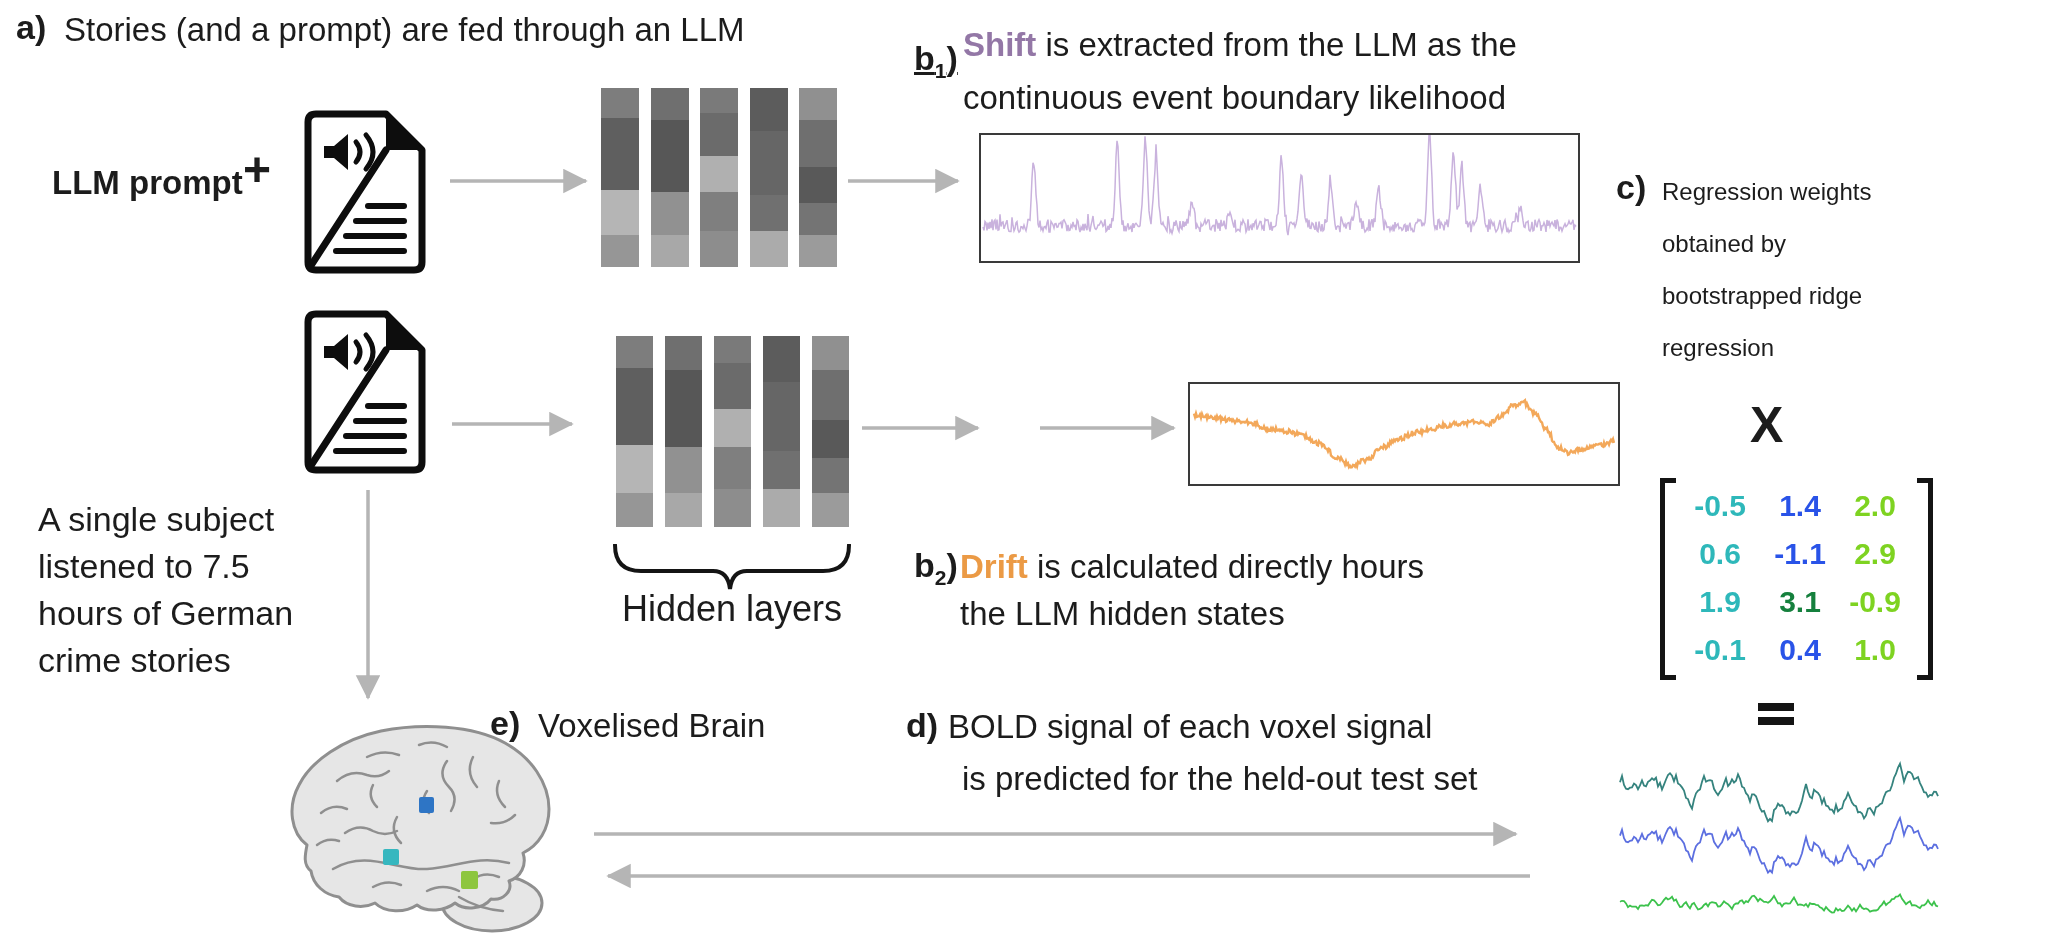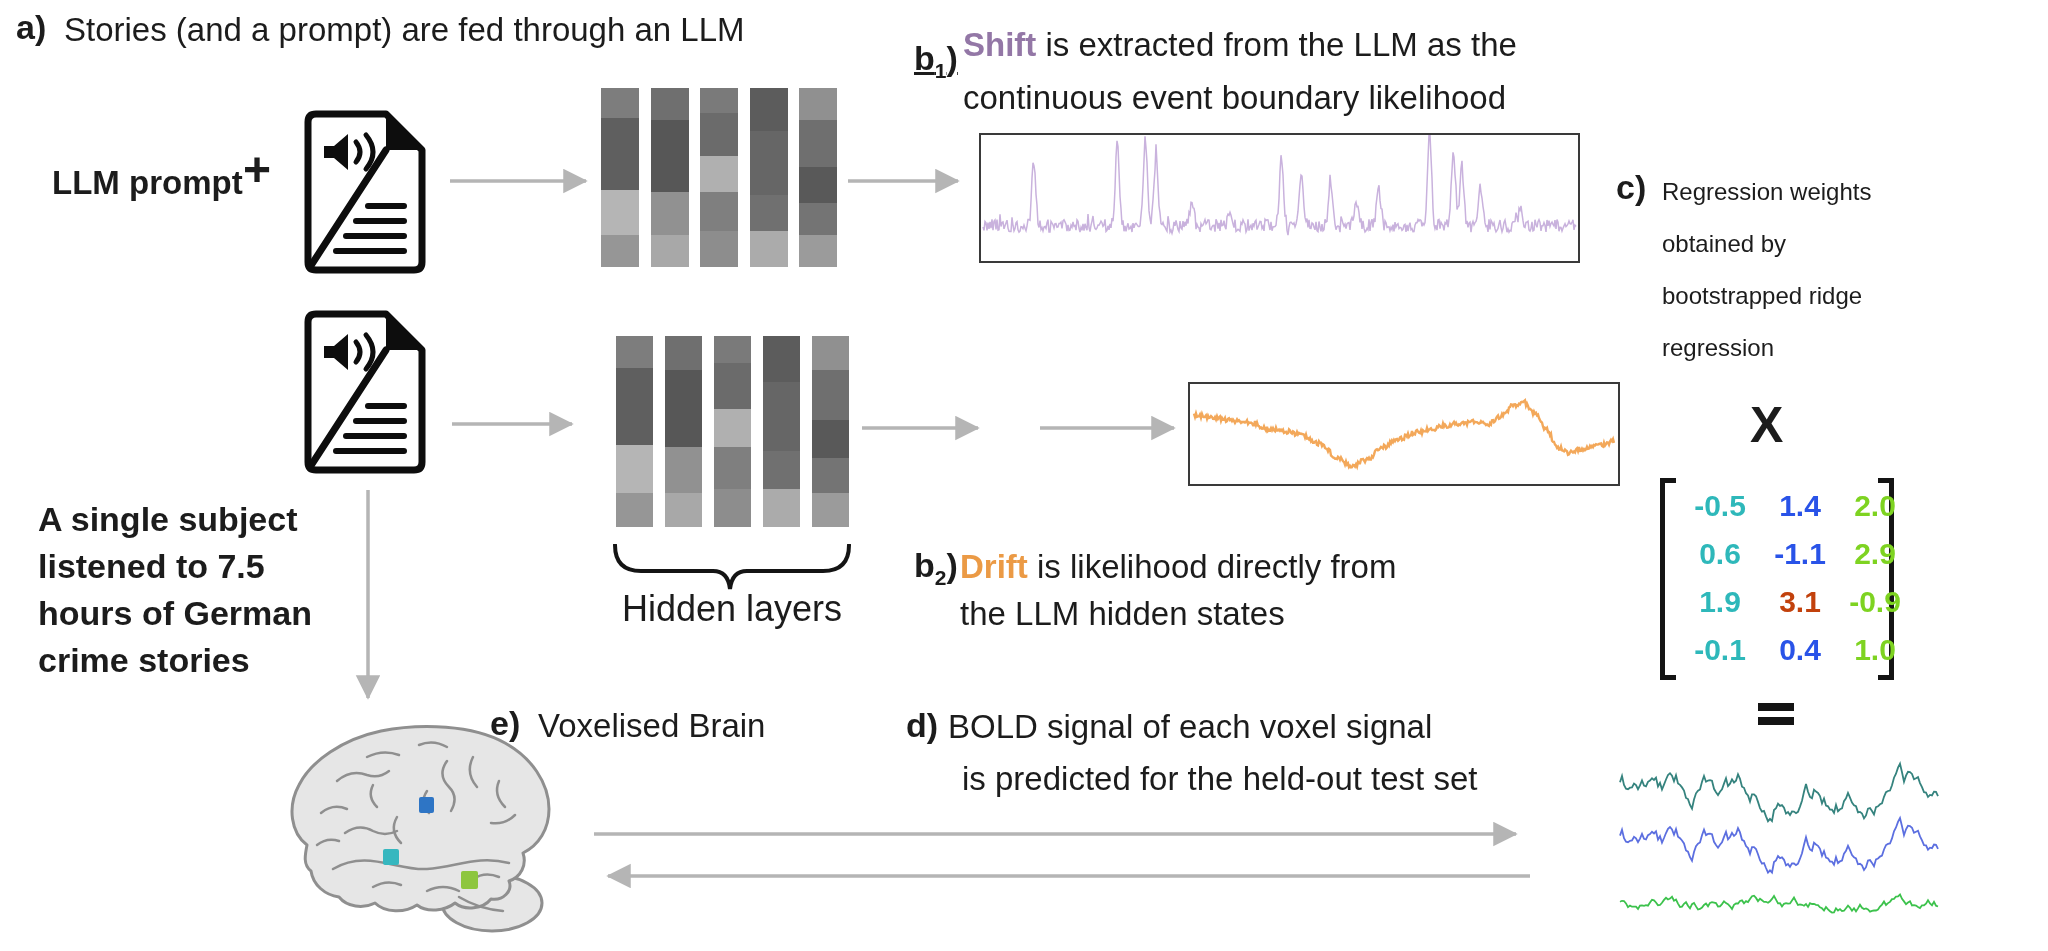--- a/index.html
+++ b/index.html
@@ -9,21 +9,21 @@
   }
   .abs{position:absolute;white-space:nowrap;}
   .t33{font-size:33px;line-height:1.15;}
   .bold{font-weight:700;}
   .panel-label{font-weight:700;font-size:34px;}
   .sub{font-size:21px;vertical-align:-8px;font-weight:700;}
   .bars{display:flex;justify-content:space-between;}
   .bar{display:flex;flex-direction:column;width:38px;}
   .bar>div{width:100%;}
   .trace-box{border:2px solid #3a3a3a;background:#ffffff;}
-  .note{font-size:34px;line-height:47px;font-weight:bold;}
+  .note{font-size:34px;line-height:47px;}
   .c-lines{font-size:24px;line-height:52px;}
   .matrix-bracket{position:absolute;top:0;width:16px;height:202px;box-sizing:border-box;}
   .mb-left{left:0;border-left:5px solid #141414;border-top:5px solid #141414;border-bottom:5px solid #141414;}
   .mb-right{right:0;border-right:5px solid #141414;border-top:5px solid #141414;border-bottom:5px solid #141414;}
   .matrix-grid{position:absolute;left:18px;top:4px;display:grid;grid-template-columns:84px 76px 74px;grid-auto-rows:48px;align-items:center;}
   .matrix-grid span{text-align:center;font-size:30px;font-weight:700;}
   svg{display:block;}
 </style>
 </head>
 <body>
@@ -164,50 +164,50 @@
   <div class="abs t33" style="left:963px;top:26px;"><span class="bold" style="color: rgb(147, 119, 166);">Shift</span><span> is extracted from the LLM as the</span></div>
   <div class="abs t33" style="left:963px;top:79px;">continuous event boundary likelihood</div>
 
   <div class="abs trace-box" style="left:979px;top:133px;width:597px;height:126px;">
     <svg id="purpleTrace" width="597" height="126">
         <polyline points="2,92.0 3,95.3 4,86.5 5,87.8 6,95.5 7,87.5 8,93.9 9,86.8 10,93.1 11,84.3 12,95.1 13,86.3 14,85.0 15,94.4 16,84.6 17,95.2 18,94.7 19,79.3 20,91.5 21,87.4 22,86.9 23,93.8 24,90.8 25,87.9 26,85.2 27,93.1 28,96.3 29,96.5 30,96.5 31,82.3 32,90.5 33,95.9 34,93.6 35,87.8 36,86.6 37,94.9 38,97.2 39,96.1 40,91.7 41,92.0 42,93.7 43,90.1 44,93.3 45,95.8 46,91.1 47,84.5 48,84.5 49,85.1 50,65.8 51,42.9 52,27.8 53,30.8 54,37.8 55,59.4 56,70.2 57,89.2 58,92.5 59,85.5 60,94.6 61,92.5 62,96.0 63,92.1 64,91.5 65,93.4 66,87.8 67,84.6 68,97.1 69,97.1 70,86.4 71,88.0 72,89.9 73,93.1 74,88.6 75,88.5 76,92.2 77,91.9 78,88.4 79,88.4 80,87.1 81,93.3 82,85.8 83,84.8 84,86.9 85,89.2 86,96.1 87,89.9 88,95.5 89,95.1 90,90.1 91,92.3 92,86.9 93,91.3 94,90.6 95,95.2 96,84.9 97,86.4 98,93.0 99,97.1 100,92.4 101,95.3 102,88.8 103,95.6 104,88.8 105,92.4 106,95.2 107,79.0 108,92.6 109,96.6 110,90.3 111,86.1 112,81.0 113,90.0 114,93.5 115,94.4 116,92.9 117,90.0 118,90.2 119,88.5 120,86.1 121,87.7 122,91.3 123,89.9 124,84.3 125,96.5 126,95.5 127,90.8 128,94.9 129,88.9 130,92.8 131,83.1 132,86.2 133,74.3 134,53.7 135,21.8 136,5.9 137,11.5 138,36.1 139,61.5 140,73.7 141,89.8 142,85.4 143,96.3 144,90.9 145,96.4 146,91.6 147,88.3 148,94.0 149,93.2 150,91.3 151,97.0 152,88.2 153,92.9 154,89.2 155,88.3 156,89.6 157,91.1 158,91.7 159,90.9 160,80.1 161,69.8 162,49.7 163,25.4 164,1.3 165,13.0 166,27.6 167,53.7 168,75.9 169,83.3 170,89.2 171,76.1 172,64.7 173,49.1 174,35.0 175,9.4 176,29.1 177,49.8 178,70.8 179,77.9 180,88.7 181,89.5 182,87.4 183,90.9 184,91.9 185,94.4 186,96.2 187,81.2 188,87.3 189,97.1 190,95.1 191,98.3 192,94.6 193,86.9 194,90.8 195,85.3 196,89.8 197,94.5 198,96.6 199,86.1 200,93.0 201,94.2 202,86.0 203,92.0 204,86.8 205,90.7 206,83.8 207,88.5 208,77.2 209,79.4 210,67.2 211,67.5 212,72.8 213,73.3 214,78.3 215,94.2 216,89.4 217,92.0 218,92.9 219,96.9 220,88.7 221,91.0 222,90.0 223,87.5 224,84.7 225,88.9 226,87.5 227,84.8 228,85.1 229,94.1 230,94.8 231,91.8 232,90.5 233,90.4 234,96.7 235,84.3 236,86.6 237,93.7 238,87.8 239,96.0 240,84.8 241,90.7 242,90.3 243,85.7 244,91.7 245,94.2 246,81.7 247,79.2 248,80.3 249,77.4 250,80.3 251,84.6 252,88.7 253,92.6 254,84.7 255,96.4 256,95.5 257,94.3 258,95.1 259,96.2 260,87.5 261,89.1 262,84.9 263,87.3 264,89.1 265,96.9 266,94.5 267,84.4 268,95.6 269,91.9 270,90.3 271,95.2 272,88.3 273,91.1 274,86.5 275,85.2 276,94.6 277,92.0 278,89.3 279,86.4 280,86.6 281,93.4 282,91.3 283,95.9 284,84.2 285,85.5 286,84.8 287,85.0 288,90.2 289,95.0 290,86.8 291,95.7 292,91.9 293,91.7 294,91.5 295,90.3 296,80.4 297,78.5 298,63.9 299,36.6 300,20.2 301,28.6 302,40.0 303,63.7 304,80.9 305,80.6 306,95.4 307,100.2 308,92.0 309,87.5 310,87.1 311,88.2 312,89.3 313,87.9 314,91.9 315,89.0 316,83.9 317,76.2 318,62.5 319,49.5 320,40.2 321,41.2 322,54.9 323,71.5 324,82.4 325,86.1 326,83.6 327,92.5 328,84.8 329,93.3 330,93.4 331,87.8 332,88.6 333,92.2 334,94.8 335,86.8 336,95.7 337,96.6 338,86.5 339,92.2 340,96.4 341,89.1 342,95.9 343,94.8 344,84.3 345,87.1 346,86.4 347,71.0 348,60.1 349,39.9 350,51.3 351,58.8 352,69.2 353,79.4 354,89.1 355,94.7 356,91.7 357,90.9 358,91.6 359,97.2 360,81.5 361,84.8 362,88.6 363,91.1 364,89.1 365,93.7 366,88.8 367,88.0 368,87.6 369,95.0 370,85.0 371,82.4 372,85.7 373,80.8 374,69.5 375,67.0 376,71.8 377,71.5 378,77.7 379,87.4 380,83.4 381,93.9 382,85.8 383,93.2 384,96.9 385,95.8 386,93.4 387,94.9 388,84.2 389,96.0 390,87.1 391,84.2 392,92.4 393,83.3 394,87.0 395,70.3 396,62.1 397,54.2 398,50.2 399,65.4 400,73.6 401,74.1 402,84.4 403,95.3 404,85.8 405,87.8 406,92.5 407,92.0 408,91.9 409,95.7 410,92.3 411,94.7 412,89.7 413,96.4 414,87.2 415,92.1 416,89.8 417,88.8 418,93.6 419,92.3 420,92.7 421,95.3 422,94.3 423,90.2 424,89.4 425,96.9 426,89.8 427,96.0 428,90.7 429,87.7 430,94.6 431,93.6 432,96.7 433,96.6 434,90.2 435,87.7 436,87.7 437,84.6 438,86.2 439,84.7 440,85.4 441,91.3 442,88.2 443,90.0 444,87.5 445,74.9 446,49.8 447,24.0 448,-0.4 449,-0.2 450,22.2 451,43.1 452,73.6 453,89.3 454,93.7 455,90.3 456,95.2 457,85.0 458,84.5 459,93.7 460,87.3 461,89.2 462,90.5 463,95.4 464,87.7 465,88.9 466,84.5 467,92.1 468,84.0 469,74.7 470,51.2 471,35.2 472,17.3 473,22.2 474,39.9 475,50.6 476,74.4 477,71.7 478,70.7 479,50.8 480,33.6 481,25.9 482,46.4 483,58.7 484,70.0 485,89.0 486,85.9 487,92.3 488,88.1 489,87.1 490,97.1 491,89.2 492,86.4 493,89.9 494,87.6 495,86.4 496,82.5 497,72.3 498,59.6 499,48.7 500,57.6 501,63.0 502,71.6 503,77.8 504,87.9 505,91.6 506,90.9 507,96.9 508,84.2 509,94.5 510,85.3 511,87.3 512,90.2 513,87.9 514,93.7 515,96.8 516,95.4 517,93.4 518,88.9 519,85.0 520,92.3 521,96.8 522,93.6 523,87.4 524,85.1 525,90.9 526,97.2 527,93.9 528,97.1 529,95.4 530,96.0 531,88.3 532,86.8 533,86.8 534,86.5 535,77.7 536,81.8 537,87.1 538,73.2 539,75.2 540,70.8 541,78.6 542,85.7 543,91.7 544,92.4 545,87.3 546,87.1 547,86.3 548,94.9 549,96.0 550,93.5 551,86.8 552,95.8 553,95.0 554,84.7 555,89.2 556,92.4 557,86.8 558,84.7 559,87.4 560,95.9 561,90.7 562,90.8 563,87.6 564,90.4 565,96.9 566,85.0 567,90.9 568,85.7 569,91.4 570,88.5 571,87.1 572,89.5 573,91.0 574,85.1 575,93.9 576,84.5 577,87.2 578,96.2 579,92.4 580,92.5 581,96.1 582,93.3 583,90.9 584,88.7 585,91.6 586,90.6 587,89.0 588,86.0 589,88.6 590,89.0 591,87.4 592,84.8 593,94.9 594,90.2 595,91.5" fill="none" stroke="#c9b2dd" stroke-width="1.5"></polyline>
       </svg>
   </div>
 
   <div class="abs panel-label" style="left:914px;top:546px;"><span>b</span><span class="sub">2</span><span>)</span></div>
-  <div class="abs t33" style="left:960px;top:548px;"><span class="bold" style="color: rgb(235, 154, 69);">Drift</span><span> is likelihood directly from</span></div>
+  <div class="abs t33" style="left:960px;top:548px;"><span class="bold" style="color: rgb(235, 154, 69);">Drift</span><span> is calculated directly hours</span></div>
   <div class="abs t33" style="left:960px;top:595px;">the LLM hidden states</div>
 
   <div class="abs trace-box" style="left:1188px;top:382px;width:428px;height:100px;">
     <svg id="orangeTrace" width="428" height="100">
         <polyline points="4,29.6 5,32.9 6,29.4 7,32.8 8,32.4 9,32.4 10,30.4 11,33.8 12,30.0 13,32.7 14,33.2 15,32.8 16,31.4 17,34.8 18,31.6 19,33.9 20,33.5 21,32.1 22,33.0 23,34.9 24,35.0 25,33.1 26,35.5 27,32.3 28,35.0 29,33.6 30,32.5 31,36.9 32,33.9 33,35.7 34,35.8 35,33.9 36,37.8 37,37.2 38,34.7 39,34.1 40,36.2 41,35.4 42,37.2 43,35.5 44,36.9 45,39.0 46,37.2 47,35.3 48,37.2 49,36.3 50,37.5 51,38.9 52,37.9 53,38.2 54,37.9 55,38.6 56,37.9 57,36.3 58,40.1 59,38.5 60,38.8 61,38.5 62,39.2 63,41.2 64,41.2 65,37.1 66,41.1 67,38.4 68,41.7 69,42.1 70,44.2 71,43.5 72,44.8 73,44.7 74,42.3 75,44.9 76,46.6 77,42.7 78,46.9 79,45.8 80,46.3 81,44.1 82,46.3 83,44.2 84,46.4 85,47.3 86,43.5 87,46.3 88,46.4 89,45.5 90,46.8 91,45.7 92,46.9 93,45.6 94,48.9 95,48.3 96,47.8 97,49.7 98,49.2 99,45.4 100,46.5 101,48.7 102,49.5 103,47.4 104,48.1 105,51.6 106,50.7 107,47.9 108,50.5 109,49.0 110,49.8 111,49.6 112,50.0 113,50.2 114,50.7 115,53.6 116,50.5 117,54.5 118,54.2 119,55.5 120,53.9 121,57.4 122,56.0 123,58.8 124,58.8 125,57.7 126,57.1 127,60.9 128,61.4 129,57.3 130,58.8 131,58.8 132,62.0 133,60.3 134,61.0 135,64.0 136,64.7 137,64.9 138,67.5 139,64.9 140,65.8 141,71.6 142,72.4 143,73.5 144,73.8 145,74.7 146,74.5 147,75.1 148,72.7 149,73.6 150,75.9 151,73.4 152,75.4 153,77.2 154,77.9 155,80.7 156,77.4 157,80.6 158,79.4 159,83.1 160,81.9 161,83.5 162,83.3 163,80.9 164,81.1 165,82.5 166,80.2 167,82.5 168,77.9 169,79.4 170,79.4 171,75.4 172,75.3 173,75.0 174,76.3 175,78.1 176,75.6 177,74.1 178,75.2 179,73.6 180,75.5 181,75.5 182,72.1 183,73.2 184,70.6 185,67.0 186,65.7 187,65.2 188,66.3 189,65.8 190,64.4 191,62.9 192,63.6 193,64.5 194,60.8 195,61.7 196,64.6 197,63.5 198,60.1 199,61.7 200,57.4 201,59.4 202,56.5 203,58.1 204,55.7 205,57.2 206,55.3 207,55.0 208,56.7 209,55.7 210,53.4 211,52.8 212,56.2 213,55.3 214,55.8 215,50.6 216,50.8 217,52.6 218,49.5 219,52.8 220,51.5 221,51.3 222,47.1 223,50.9 224,49.8 225,50.4 226,46.7 227,46.0 228,47.5 229,48.8 230,49.2 231,46.4 232,49.9 233,46.3 234,47.3 235,47.4 236,47.5 237,43.8 238,47.0 239,45.6 240,45.0 241,44.2 242,46.0 243,46.1 244,45.9 245,46.7 246,45.6 247,42.6 248,43.2 249,41.1 250,42.1 251,43.5 252,43.7 253,39.5 254,42.6 255,40.6 256,41.9 257,43.8 258,43.7 259,43.2 260,40.3 261,42.3 262,40.5 263,39.3 264,37.9 265,40.2 266,38.7 267,41.0 268,41.6 269,40.3 270,41.0 271,39.6 272,38.5 273,37.9 274,40.0 275,38.3 276,38.4 277,41.0 278,36.9 279,37.8 280,37.9 281,37.4 282,36.3 283,35.9 284,39.1 285,37.9 286,38.1 287,38.2 288,38.9 289,39.6 290,39.1 291,37.2 292,38.4 293,37.8 294,39.2 295,39.7 296,41.1 297,40.3 298,41.4 299,42.0 300,39.1 301,40.5 302,36.2 303,36.0 304,38.3 305,37.4 306,34.6 307,32.7 308,31.5 309,34.7 310,34.2 311,33.0 312,30.0 313,32.1 314,29.0 315,29.2 316,28.4 317,27.0 318,28.2 319,23.5 320,23.1 321,20.5 322,20.7 323,22.2 324,20.3 325,20.2 326,23.1 327,21.2 328,21.8 329,19.8 330,20.4 331,18.2 332,17.8 333,18.2 334,17.2 335,16.3 336,21.8 337,19.5 338,21.9 339,25.2 340,24.9 341,25.7 342,26.6 343,30.5 344,27.6 345,29.8 346,28.9 347,31.4 348,30.6 349,34.0 350,36.1 351,37.8 352,38.4 353,42.5 354,45.4 355,43.8 356,44.8 357,43.7 358,48.1 359,48.0 360,51.4 361,49.6 362,56.7 363,57.8 364,57.9 365,60.6 366,61.5 367,63.9 368,62.8 369,65.6 370,65.4 371,62.4 372,66.3 373,66.8 374,67.4 375,65.5 376,66.5 377,67.3 378,70.8 379,70.4 380,68.2 381,66.6 382,67.6 383,68.6 384,67.5 385,68.5 386,65.3 387,64.3 388,67.1 389,63.1 390,66.9 391,66.8 392,64.7 393,66.6 394,65.0 395,66.3 396,65.3 397,62.8 398,64.9 399,64.6 400,61.9 401,63.3 402,61.8 403,63.2 404,60.9 405,61.5 406,60.2 407,60.6 408,60.6 409,60.0 410,59.8 411,59.3 412,61.9 413,62.6 414,58.6 415,61.6 416,60.1 417,58.3 418,58.5 419,60.7 420,57.6 421,55.8 422,57.2 423,55.1 424,58.9" fill="none" stroke="#f3a85a" stroke-width="2.4"></polyline>
       </svg>
   </div>
 
   <div class="abs panel-label" style="left:1616px;top:168px;">c)</div>
   <div class="abs c-lines" style="left:1662px;top:166px;">
     <div>Regression weights</div>
     <div>obtained by</div>
     <div>bootstrapped ridge</div>
     <div>regression</div>
   </div>
   <div class="abs bold" style="left:1750px;top:396px;font-size:50px;">X</div>
 
-  <div class="abs" style="left:1660px;top:478px;width:234px;height:202px;">
+  <div class="abs" style="left:1660px;top:478px;width:234px;height:202px;padding-left:39px;">
     <div class="matrix-bracket mb-left"></div>
     <div class="matrix-bracket mb-right"></div>
     <div class="matrix-grid">
       <span style="color: rgb(46, 184, 186);">-0.5</span>
       <span style="color: rgb(41, 83, 232);">1.4</span>
       <span style="color: rgb(126, 211, 33);">2.0</span>
       <span style="color: rgb(46, 184, 186);">0.6</span>
       <span style="color: rgb(41, 83, 232);">-1.1</span>
       <span style="color: rgb(126, 211, 33);">2.9</span>
       <span style="color: rgb(46, 184, 186);">1.9</span>
-      <span style="color: #c2410c;">3.1</span>
+      <span style="color: #15803d;">3.1</span>
       <span style="color: rgb(126, 211, 33);">-0.9</span>
       <span style="color: rgb(46, 184, 186);">-0.1</span>
       <span style="color: rgb(41, 83, 232);">0.4</span>
       <span style="color: rgb(126, 211, 33);">1.0</span>
     </div>
   </div>
 
   <svg class="abs" style="left:1758px;top:703px;" width="36" height="23">
     <rect x="0" y="0" width="36" height="8" fill="#141414"></rect>
     <rect x="0" y="14" width="36" height="8" fill="#141414"></rect>

